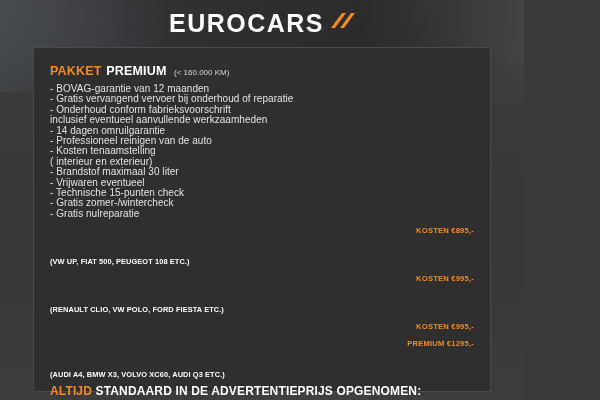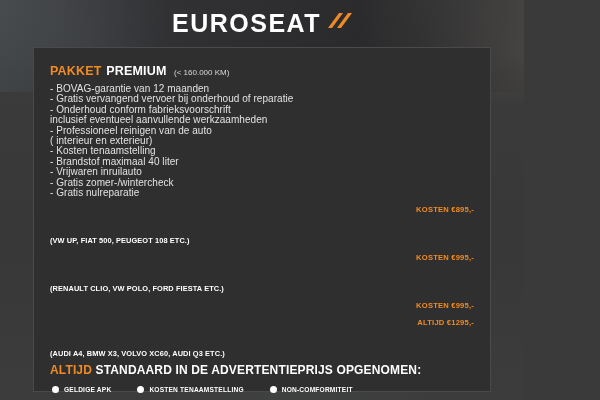--- a/index.html
+++ b/index.html
@@ -164,21 +164,21 @@
 </style>
 </head>
 <body>
 
 <div class="page">
   <div class="bg-photo"></div>
 
   <div class="header">
     <div class="logo">
       <span class="logo-euro">EURO</span>
-      <span class="logo-cars">SEAT</span>
+      <span class="logo-cars">CARS</span>
       <span class="logo-swoosh">
         <svg width="26" height="20" viewBox="0 0 26 20">
           <path d="M2 17 L13 2 L17 2 L6 17 Z" fill="#f08a24"></path>
           <path d="M11 17 L22 2 L26 2 L15 17 Z" fill="#f08a24"></path>
         </svg>
       </span>
     </div>
   </div>
 
   <div class="card">
@@ -187,43 +187,45 @@
       <span class="t1">PAKKET</span>
       <span class="t2">PREMIUM</span>
       <span class="t3">(&lt; 160.000 KM)</span>
     </div>
 
     <div>
       <div class="feature">- BOVAG-garantie van 12 maanden</div>
       <div class="feature">- Gratis vervangend vervoer bij onderhoud of reparatie</div>
       <div class="feature">- Onderhoud conform fabrieksvoorschrift</div>
       <div class="feature">  inclusief eventueel aanvullende werkzaamheden</div>
+      <div class="feature">- 14 dagen omruilgarantie</div>
       <div class="feature">- Professioneel reinigen van de auto</div>
+      <div class="feature">- Kosten tenaamstelling</div>
       <div class="feature">  ( interieur en exterieur)</div>
-      <div class="feature">- Kosten tenaamstelling</div>
-      <div class="feature">- Brandstof maximaal 40 liter</div>
-      <div class="feature">- Vrijwaren inruilauto</div>
+      <div class="feature">- Brandstof maximaal 30 liter</div>
+      <div class="feature">- Vrijwaren eventueel</div>
+      <div class="feature">- Technische 15-punten check</div>
       <div class="feature">- Gratis zomer-/wintercheck</div>
       <div class="feature">- Gratis nulreparatie</div>
     </div>
 
     <div>
       <div class="price-block">
         <div class="price-label">KOSTEN €895,-</div>
         <div class="price-models">(VW UP, FIAT 500, PEUGEOT 108 ETC.)</div>
       </div>
       <div class="price-block">
         <div class="price-label">KOSTEN €995,-</div>
         <div class="price-models">(RENAULT CLIO, VW POLO, FORD FIESTA ETC.)</div>
       </div>
       <div class="price-block">
         <div class="price-label">KOSTEN €995,-</div>
       </div>
       <div class="price-block">
-        <div class="price-label">ALTIJD €1295,-</div>
+        <div class="price-label">PREMIUM €1295,-</div>
         <div class="price-models">(AUDI A4, BMW X3, VOLVO XC60, AUDI Q3 ETC.)</div>
       </div>
     </div>
 
     <div class="spacer"></div>
 
     <div class="footer">
       <div class="footer-title">
         <span class="ft-orange">ALTIJD</span>
         <span class="ft-white">STANDAARD IN DE ADVERTENTIEPRIJS OPGENOMEN:</span>

